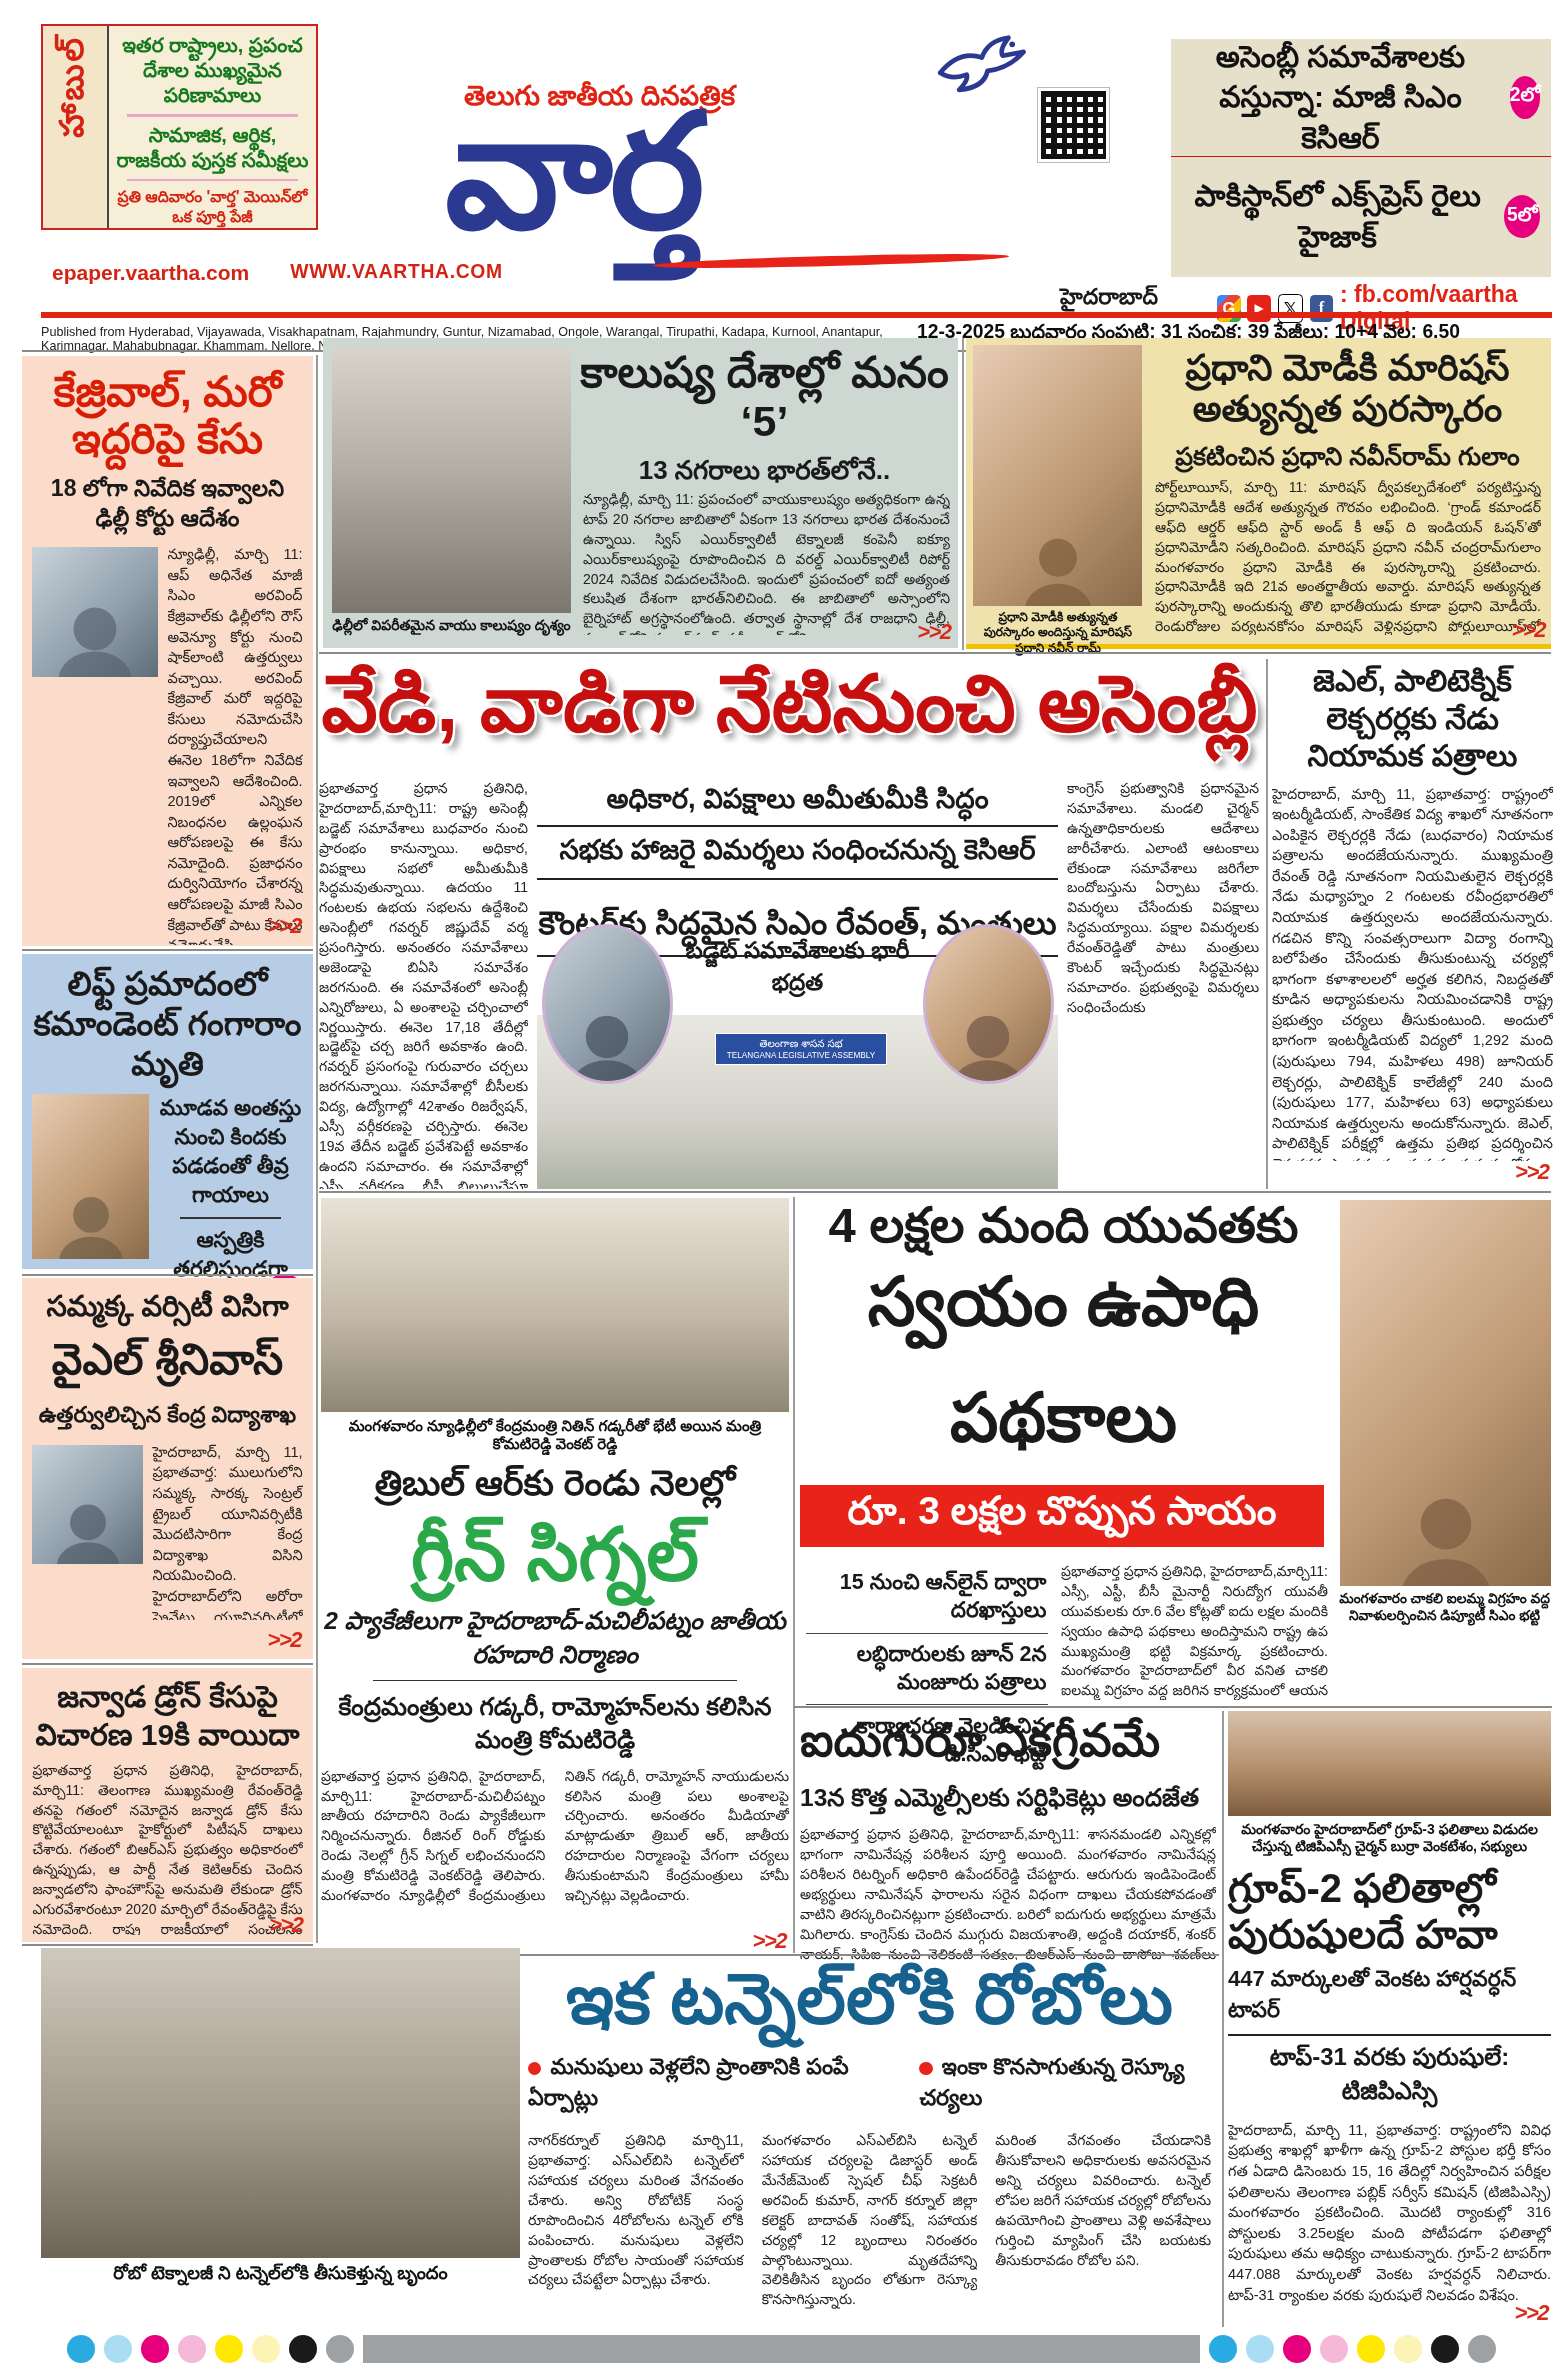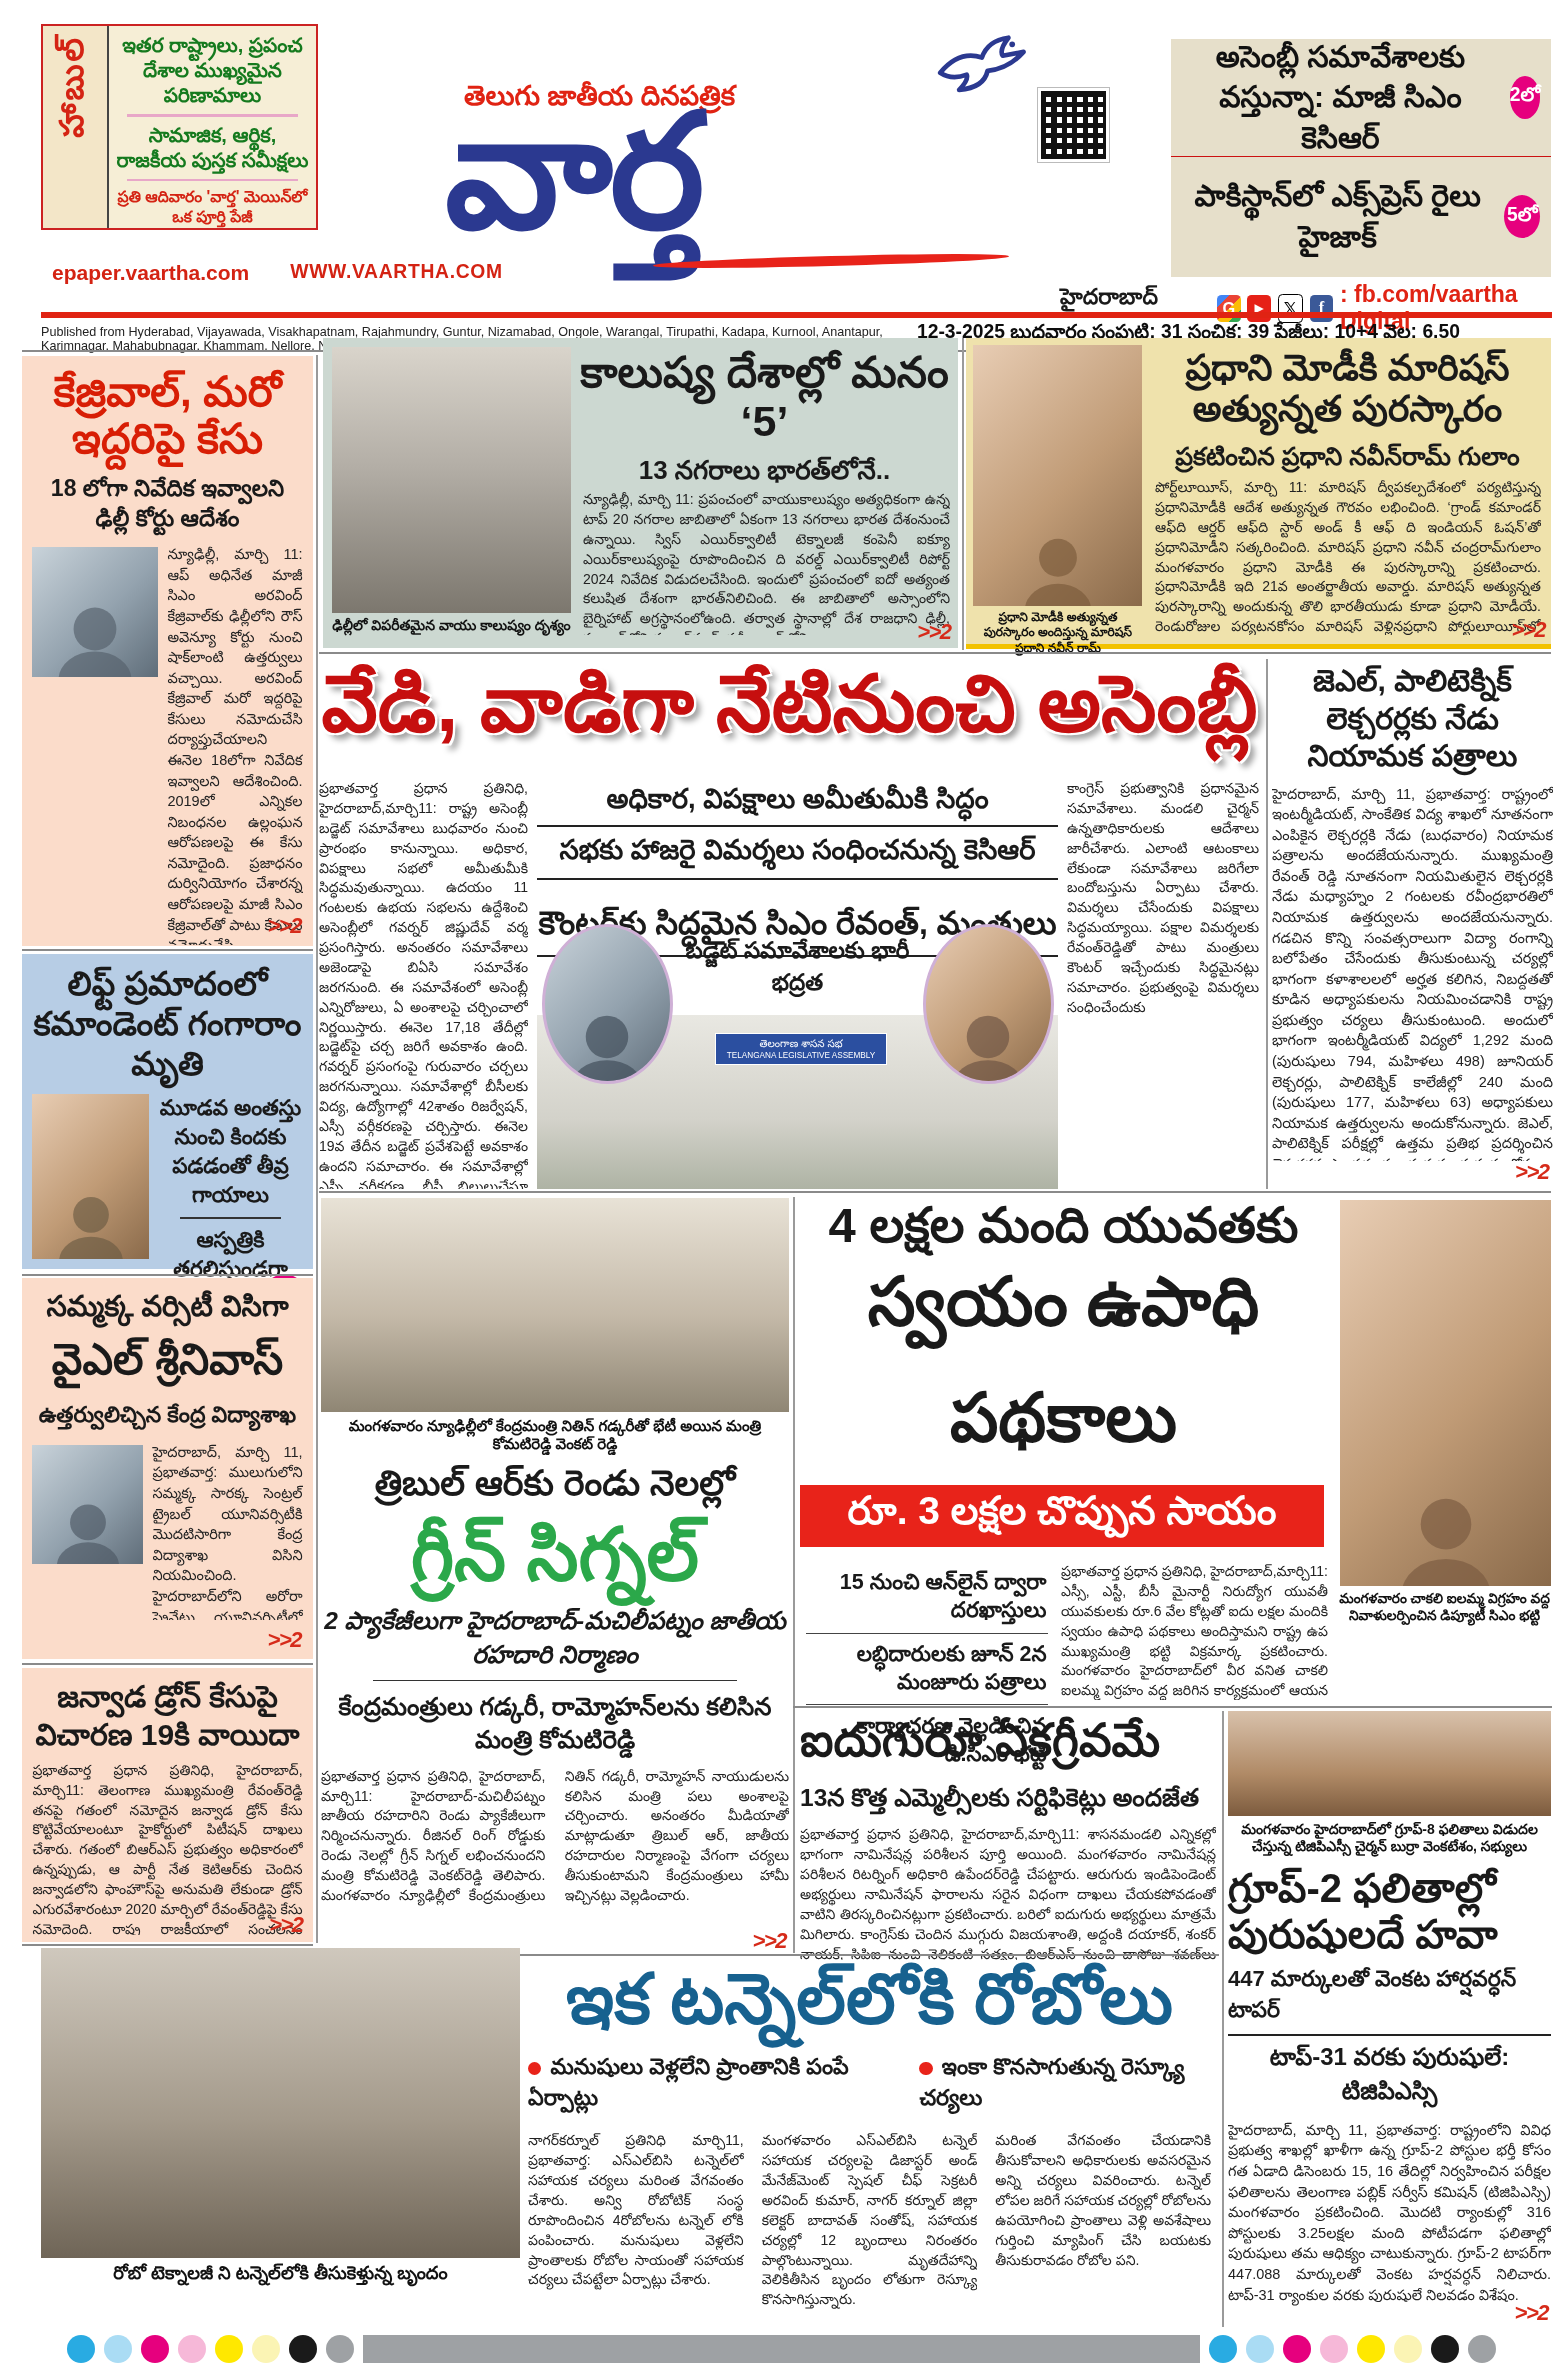--- a/index.html
+++ b/index.html
@@ -287,21 +287,21 @@
 <div class="abs" style="left:800px;top:1713px;width:416px;height:236px;">
   <div class="bold" style="font-size:46px;">ఐదుగురూ ఏకగ్రీవమే</div>
   <div class="bold" style="font-size:24.5px;margin-top:6px;">13న కొత్త ఎమ్మెల్సీలకు సర్టిఫికెట్లు అందజేత</div>
   <div class="jtext" style="font-size:14px;height:135px;margin-top:7.4px;">ప్రభాతవార్త ప్రధాన ప్రతినిధి, హైదరాబాద్,మార్చి11: శాసనమండలి ఎన్నికల్లో భాగంగా నామినేషన్ల పరిశీలన పూర్తి అయింది. మంగళవారం నామినేషన్ల పరిశీలన రిటర్నింగ్ అధికారి ఉపేందర్‌రెడ్డి చేపట్టారు. ఆరుగురు ఇండిపెండెంట్ అభ్యర్థులు నామినేషన్ ఫారాలను సరైన విధంగా దాఖలు చేయకపోవడంతో వాటిని తిరస్కరించినట్లుగా ప్రకటించారు. బరిలో ఐదుగురు అభ్యర్థులు మాత్రమే మిగిలారు. కాంగ్రెస్‌కు చెందిన ముగ్గురు విజయశాంతి, అద్దంకి దయాకర్, శంకర్ నాయక్, సిపిఐ నుంచి నెల్లికంటి సత్యం, బిఆర్‌ఎస్ నుంచి దాసోజు శ్రవణ్‌లు ఉన్నారు. వీరు ఏకగ్రీవంగా ఎన్నికైనట్లుగా గురువారం(13వ తేదీన) మధ్యాహ్నం 3 గంటల తర్వాత ప్రకటించనున్నారు. వీరు మార్చి 30వ తేది నుండి ఎమ్మెల్సీలుగా కొనసాగుతారు.</div>
 </div>
 
 <div class="abs rule-v" style="left:1222px;top:1711px;height:616px;"></div>
 
 <div class="abs" style="left:1228px;top:1711px;width:323px;height:616px;">
   <div class="photo" style="width:323px;height:105px;background:linear-gradient(180deg,#d8c1ab 0%,#b08a66 60%,#7c5b3e 100%);"></div>
-  <div class="caption center" style="font-size:14px;margin-top:4.5px;">మంగళవారం హైదరాబాద్‌లో గ్రూప్-8 ఫలితాలు విడుదల చేస్తున్న టిజిపిఎస్సీ చైర్మన్ బుర్రా వెంకటేశం, సభ్యులు</div>
+  <div class="caption center" style="font-size:14px;margin-top:4.5px;">మంగళవారం హైదరాబాద్‌లో గ్రూప్-3 ఫలితాలు విడుదల చేస్తున్న టిజిపిఎస్సీ చైర్మన్ బుర్రా వెంకటేశం, సభ్యులు</div>
   <div class="bold" style="font-size:40px;line-height:1.15;margin-top:9px;">గ్రూప్-2 ఫలితాల్లో పురుషులదే హవా</div>
   <div class="bold" style="font-size:22px;margin-top:9px;border-bottom:2.2px solid #222;padding-bottom:6px;">447 మార్కులతో వెంకట హార్షవర్ధన్ టాపర్</div>
   <div class="bold center" style="font-size:24px;margin-top:7.4px;">టాప్-31 వరకు పురుషులే: టిజిపిఎస్సి</div>
   <div class="jtext" style="font-size:14.5px;height:245px;margin-top:9px;">హైదరాబాద్, మార్చి 11, ప్రభాతవార్త: రాష్ట్రంలోని వివిధ ప్రభుత్వ శాఖల్లో ఖాళీగా ఉన్న గ్రూప్-2 పోస్టుల భర్తీ కోసం గత ఏడాది డిసెంబరు 15, 16 తేదిల్లో నిర్వహించిన పరీక్షల ఫలితాలను తెలంగాణ పబ్లిక్ సర్వీస్ కమిషన్ (టిజిపిఎస్సి) మంగళవారం ప్రకటించింది. మొదటి ర్యాంకుల్లో 316 పోస్టులకు 3.25లక్షల మంది పోటీపడగా ఫలితాల్లో పురుషులు తమ ఆధిక్యం చాటుకున్నారు. గ్రూప్-2 టాపర్‌గా 447.088 మార్కులతో వెంకట హర్షవర్ధన్ నిలిచారు. టాప్-31 ర్యాంకుల వరకు పురుషులే నిలవడం విశేషం.</div>
   <div class="more" style="position:absolute;right:3px;bottom:1.5px;">&gt;&gt;2</div>
 </div>
 
 <div class="abs rule-h" style="left:319px;top:1954px;width:900px;"></div>
 
 <div class="abs photo" style="left:41px;top:1948px;width:479px;height:310px;background:linear-gradient(180deg,#cfc8bd 0%,#a49a8b 55%,#6f6557 100%);"></div>

